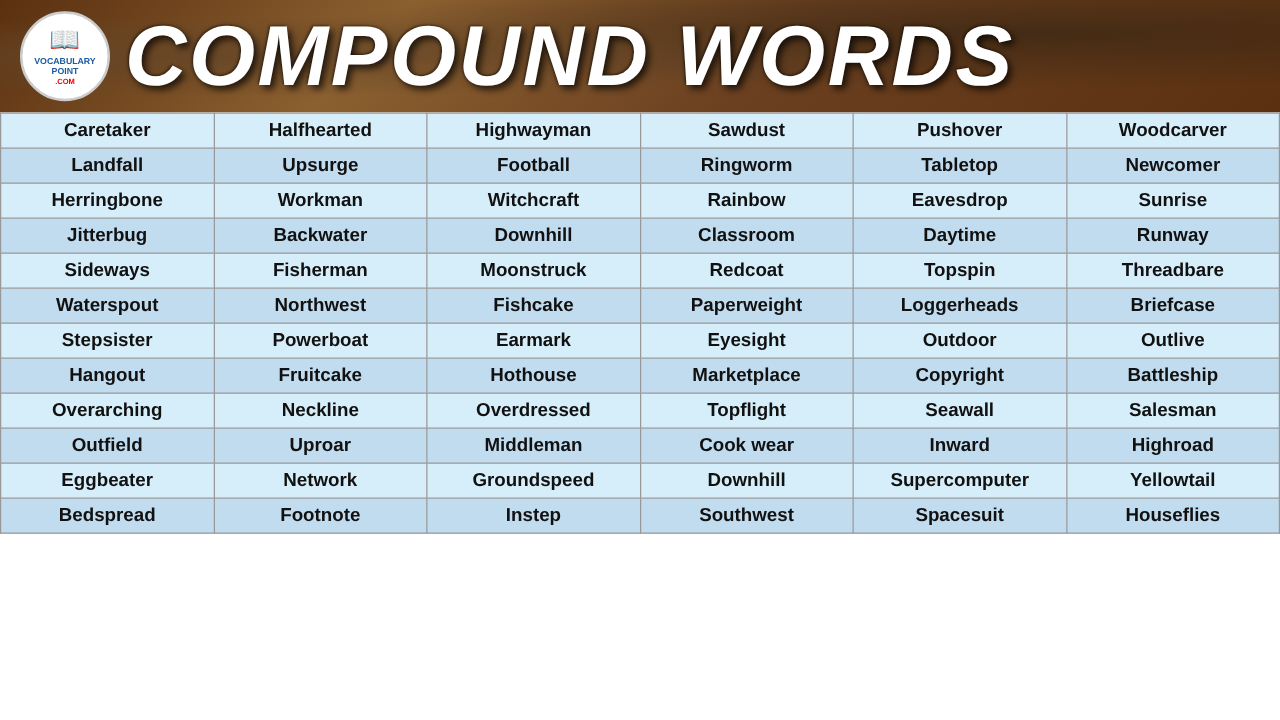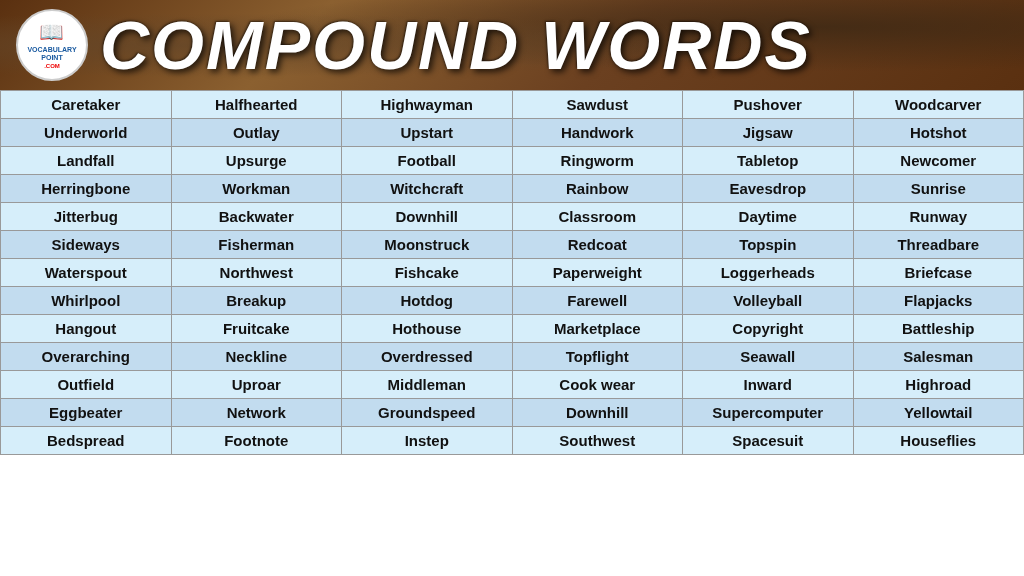--- a/index.html
+++ b/index.html
@@ -113,28 +113,20 @@
     <tbody id="table-body">
         <tr>
           <td>Caretaker</td>
           <td>Halfhearted</td>
           <td>Highwayman</td>
           <td>Sawdust</td>
           <td>Pushover</td>
           <td>Woodcarver</td>
         </tr>
         <tr>
-          <td>Underworld</td>
-          <td>Outlay</td>
-          <td>Upstart</td>
-          <td>Handwork</td>
-          <td>Jigsaw</td>
-          <td>Hotshot</td>
-        </tr>
-        <tr>
           <td>Landfall</td>
           <td>Upsurge</td>
           <td>Football</td>
           <td>Ringworm</td>
           <td>Tabletop</td>
           <td>Newcomer</td>
         </tr>
         <tr>
           <td>Herringbone</td>
           <td>Workman</td>
@@ -161,26 +153,26 @@
         </tr>
         <tr>
           <td>Waterspout</td>
           <td>Northwest</td>
           <td>Fishcake</td>
           <td>Paperweight</td>
           <td>Loggerheads</td>
           <td>Briefcase</td>
         </tr>
         <tr>
-          <td>Whirlpool</td>
-          <td>Breakup</td>
-          <td>Hotdog</td>
-          <td>Farewell</td>
-          <td>Volleyball</td>
-          <td>Flapjacks</td>
+          <td>Stepsister</td>
+          <td>Powerboat</td>
+          <td>Earmark</td>
+          <td>Eyesight</td>
+          <td>Outdoor</td>
+          <td>Outlive</td>
         </tr>
         <tr>
           <td>Hangout</td>
           <td>Fruitcake</td>
           <td>Hothouse</td>
           <td>Marketplace</td>
           <td>Copyright</td>
           <td>Battleship</td>
         </tr>
         <tr>

